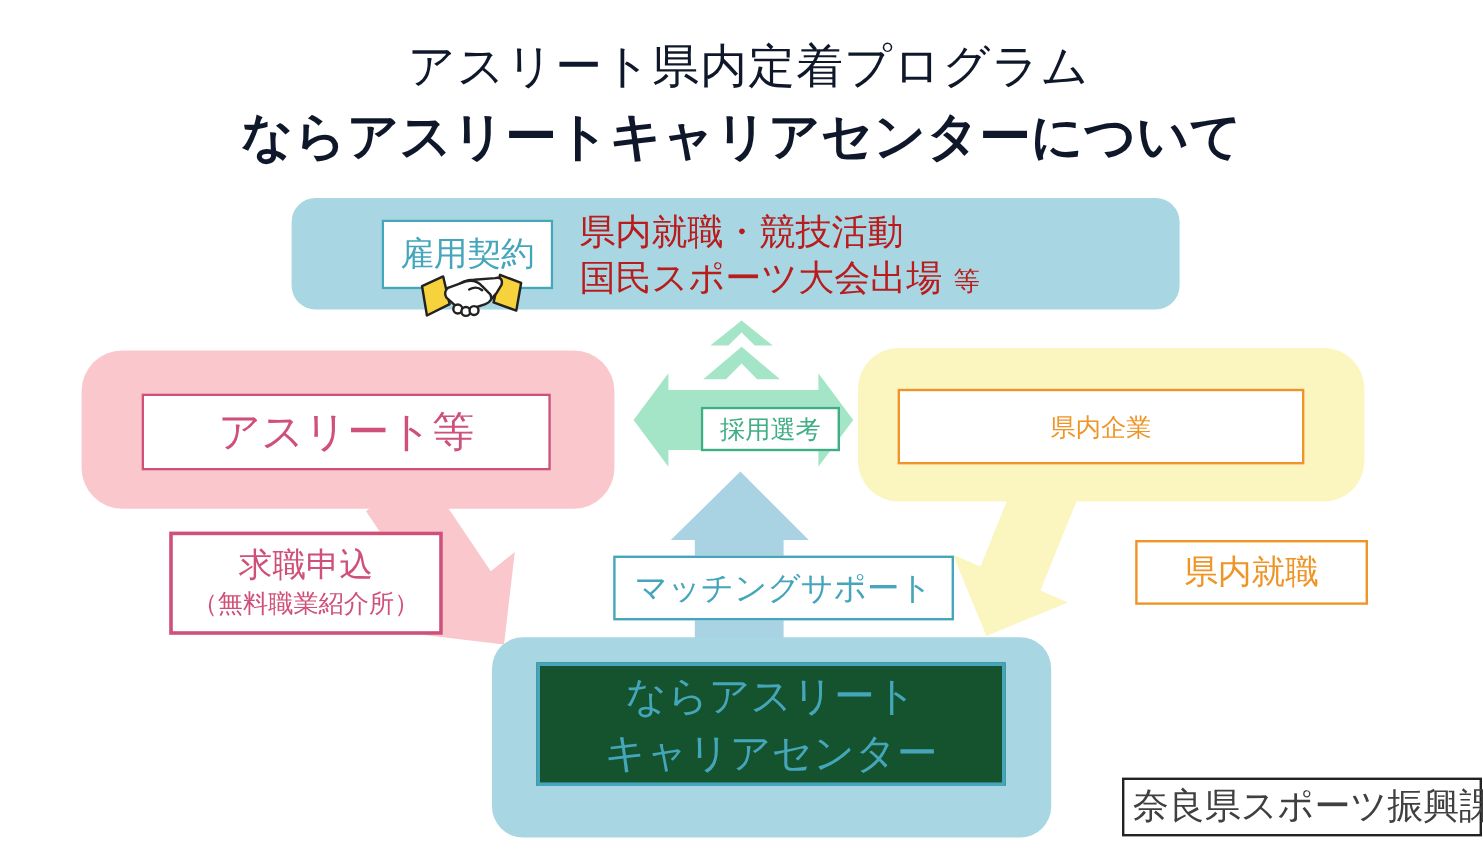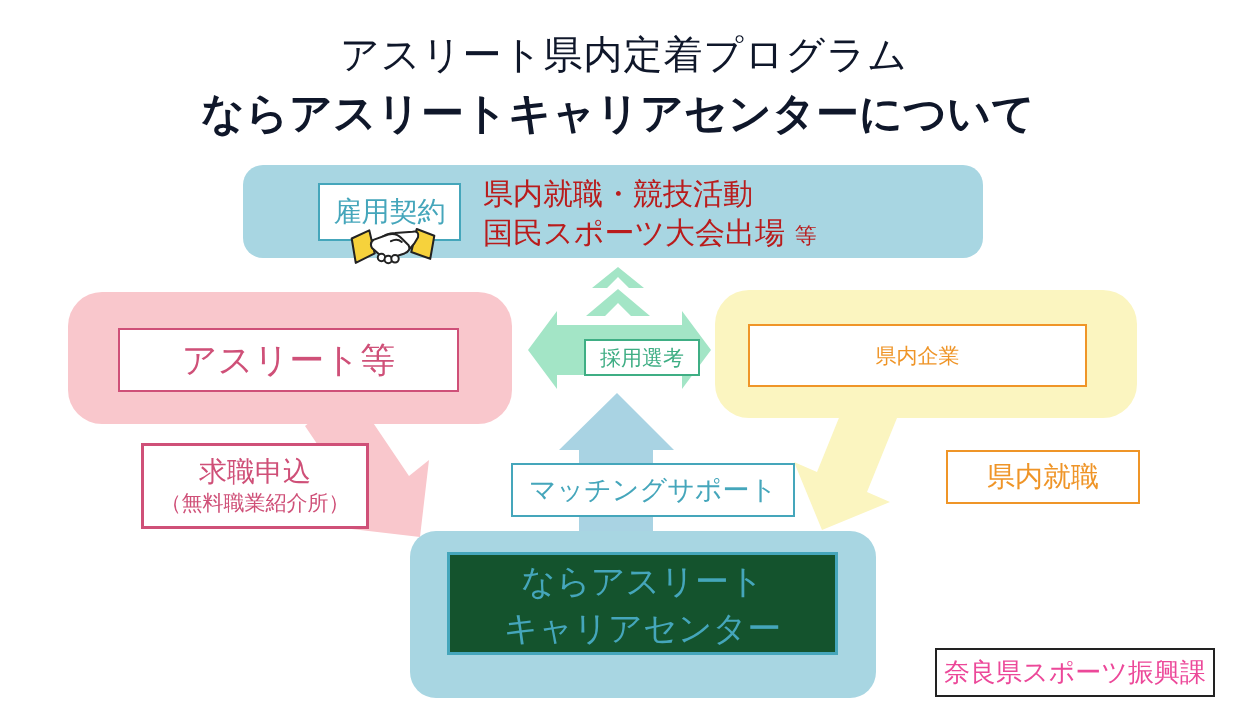--- a/index.html
+++ b/index.html
@@ -41,22 +41,22 @@
   .bottom-box{position:absolute;left:410px;top:531px;width:466px;height:167px;
     background:#a8d6e2;border-radius:26px;z-index:2;}
   .bottom-inner{position:absolute;left:37px;top:21px;width:385px;height:97px;background:#14532d;
     border:3px solid #45a6bb;color:#45a6bb;font-size:34px;line-height:47px;
     display:flex;flex-direction:column;align-items:center;justify-content:flex-end;white-space:nowrap;}
   .license{position:absolute;left:0;right:0;top:127px;text-align:center;color:#1a1a1a;white-space:nowrap;}
   .license .lm{font-size:22px;}
   .license .ld{font-size:19px;}
   
   .credit-box{position:absolute;left:935px;top:648px;width:276px;height:45px;background:#fff;
-    border:2.5px solid #222;color:#ec4899;font-size:26px;z-index:3;
-    display:flex;align-items:center;justify-content:center;white-space:nowrap;}
+    border:2.5px solid #222;color:#404040;font-size:30px;z-index:3;
+    display:flex;align-items:center;justify-content:center;white-space:nowrap;padding-left:20px;}
 </style>
 </head>
 <body>
 
 <div class="stage">
 
   <svg class="layer-arrows" width="1236" height="720" viewBox="0 0 1236 720">
 
     <polygon points="617,393 674,450 653,450 653,540 579,540 579,450 559,450" fill="#a9d3e3"></polygon>
 

